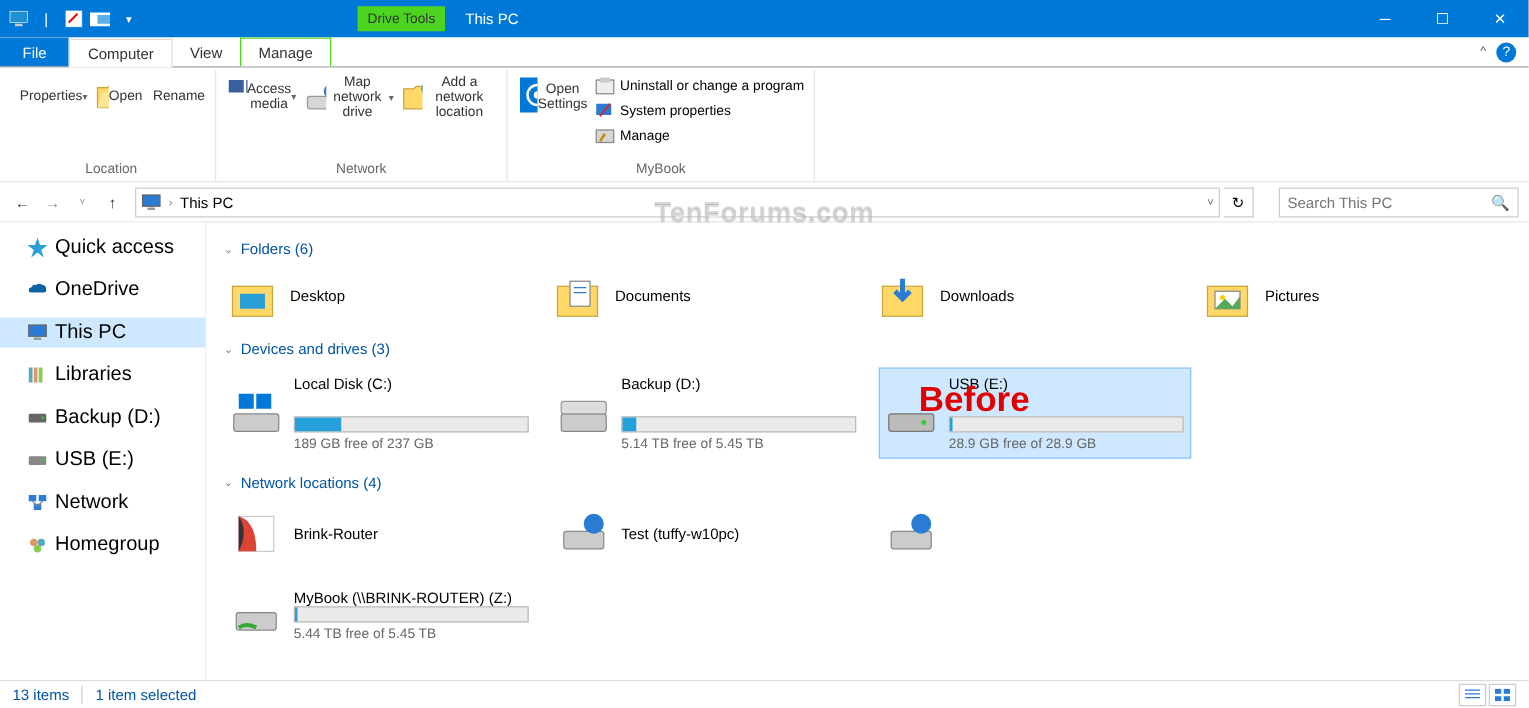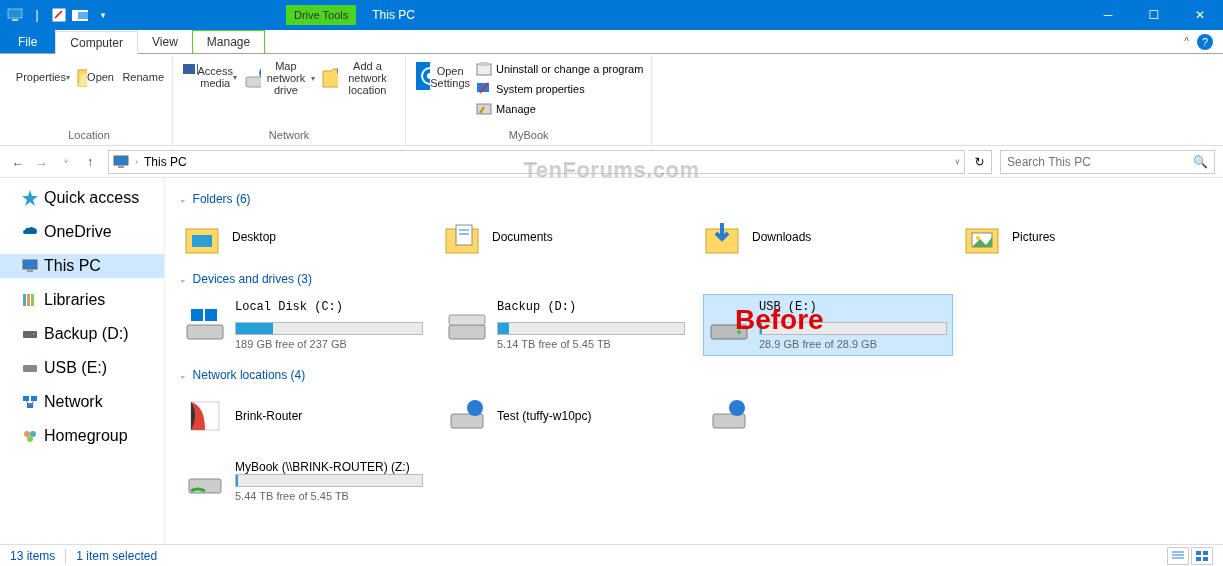--- a/index.html
+++ b/index.html
@@ -33,21 +33,21 @@
 .rlist-item { display: flex; align-items: center; gap: 4px; font-size: 11px; padding: 1px 2px; }
 .rlist-item .ri16 { width: 16px; height: 16px; }
 
 
 .navbar { height: 32px; background: #fff; display: flex; align-items: center; padding: 0 8px; gap: 4px; border-bottom: 1px solid #e5e5e5; }
 .navbar .navbtn { width: 20px; height: 20px; display: flex; align-items: center; justify-content: center; color: #888; }
 .navbar .navbtn.enabled { color: #333; }
 .addressbar { flex: 1; height: 24px; border: 1px solid #ccc; display: flex; align-items: center; padding: 0 4px; gap: 6px; margin: 0 4px; position: relative; }
 .addressbar .dropdown { margin-left: auto; color: #666; }
 .refresh { width: 24px; height: 24px; border: 1px solid #ccc; border-left: none; display: flex; align-items: center; justify-content: center; margin-left: -5px; }
-.searchbox { width: 215px; height: 24px; border: 1px solid #ccc; display: flex; align-items: center; padding: 0 6px; color: #888; margin-left: 4px; }
+.searchbox { width: 192px; height: 24px; border: 1px solid #ccc; display: flex; align-items: center; padding: 0 6px; color: #888; margin-left: 16px; }
 .searchbox input { border: none; outline: none; flex: 1; font-size: 12px; }
 
 
 .body-split { display: flex; height: 366px; }
 .navpane { width: 165px; background: #fff; padding: 8px 0; overflow: hidden; border-right:1px solid #eee;}
 .nav-item { display: flex; align-items: center; gap: 6px; padding: 3px 6px 3px 22px; font-size: 16px; }
 .nav-item.selected { background: #cde8ff; }
 .nav-item .ni { width: 16px; height: 16px; flex-shrink: 0; }
 .nav-sep { height: 10px; }
 
@@ -57,21 +57,21 @@
 .folder-grid { display: flex; flex-wrap: wrap; gap: 12px 40px; margin-bottom: 12px; }
 .folder-item { display: flex; align-items: center; gap: 10px; width: 220px; padding: 3px; }
 .folder-item .fi { width: 40px; height: 40px; flex-shrink: 0; }
 .folder-item .fname { font-size: 12px; }
 
 .drive-grid { display: flex; flex-wrap: wrap; gap: 12px 12px; margin-bottom: 12px; }
 .drive-item { display: flex; gap: 10px; width: 250px; padding: 6px; align-items: center; }
 .drive-item.selected { background: #cde8ff; border: 1px solid #8dc6f5; padding: 5px; }
 .drive-item .di { width: 40px; height: 40px; flex-shrink: 0; }
 .drive-info { flex: 1; }
-.drive-name { font-size: 12px; margin-bottom: 8px; font-family: Liberation Mono, monospace; }
+.drive-name { font-size: 12px; margin-bottom: 19px; }
 .drive-bar { height: 13px; background: #eaeaea; border: 1px solid #bbb; margin-bottom: 3px; position: relative; }
 .drive-bar-fill { height: 100%; background: #26a0da; }
 .drive-free { font-size: 11px; color: #666; }
 
 .net-grid { display: flex; flex-wrap: wrap; gap: 12px 12px; }
 .net-item { display: flex; gap: 10px; width: 250px; padding: 6px; align-items: center; }
 .net-item .ni2 { width: 40px; height: 40px; flex-shrink: 0; }
 .net-info { flex:1; font-size: 12px; }
 
 .annotation { position: absolute; font-family: Arial; font-weight: bold; color: #e00000; font-size: 28px; }

